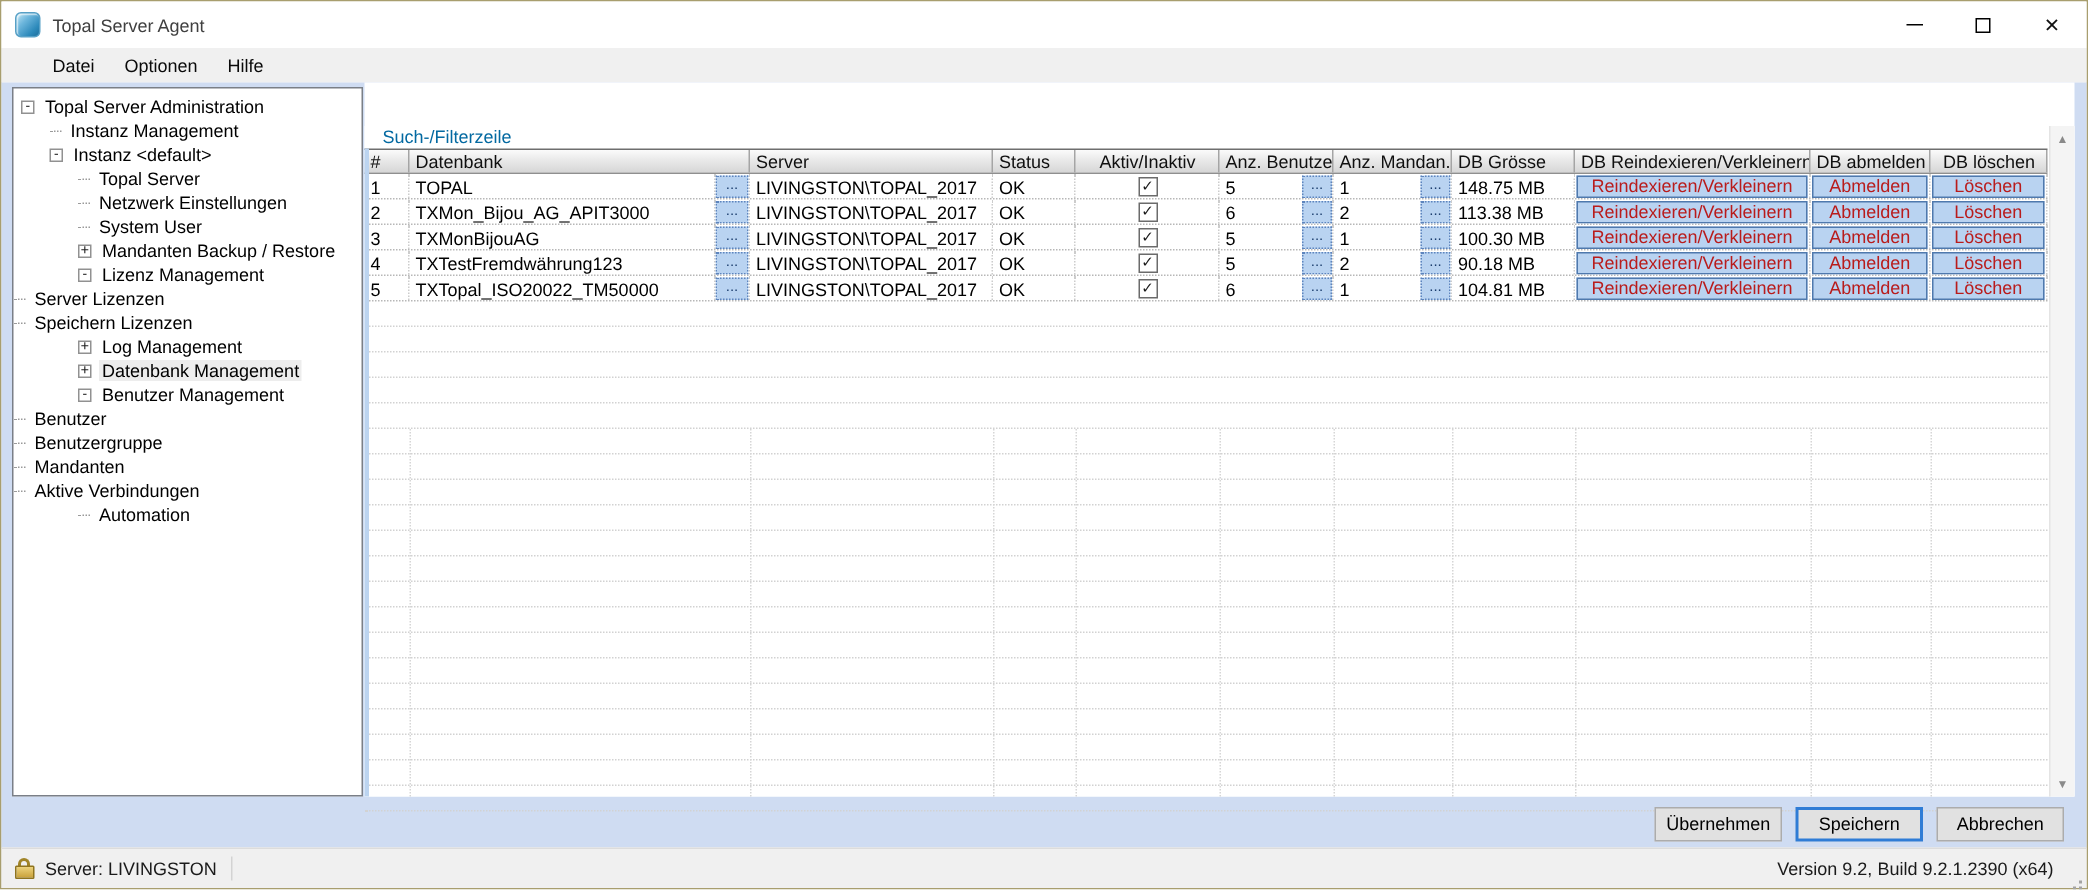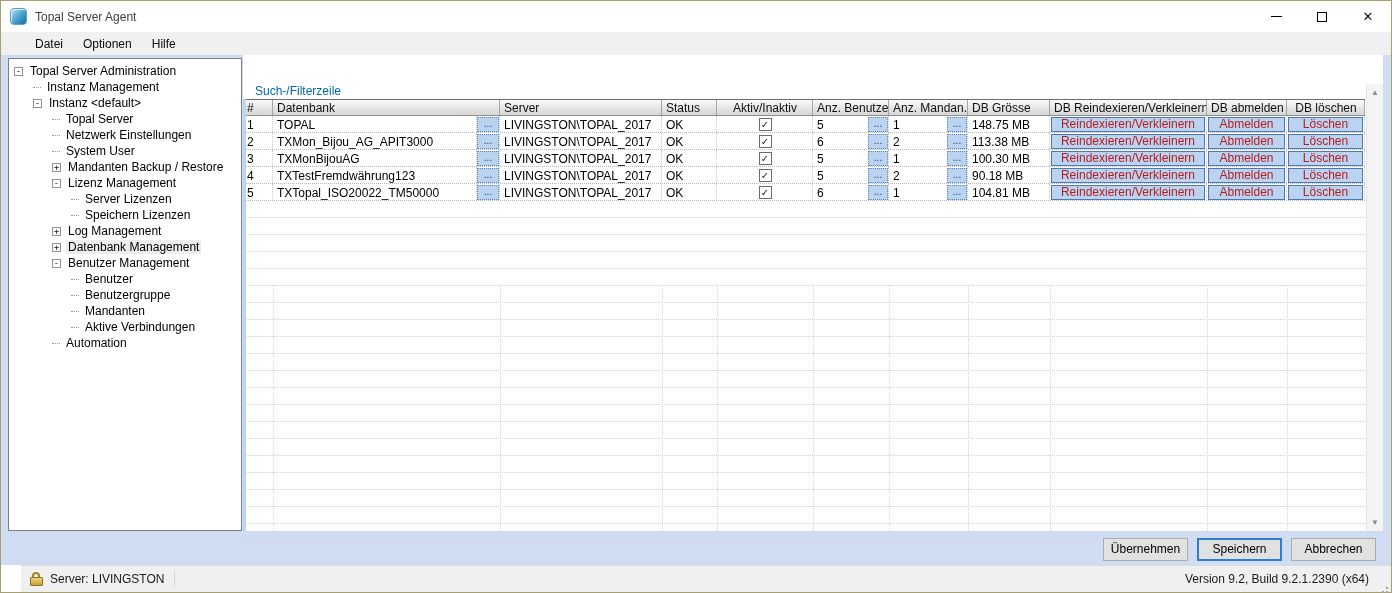--- a/index.html
+++ b/index.html
@@ -20,21 +20,21 @@
   .menu-item { font-size:12px; color:#0a0a0a; padding:3px 10px; }
 
   
   .content { position:relative; height:510px; background:#cfdcf2; flex:0 0 auto; }
 
   
   .tree-panel { position:absolute; left:7px; top:3px; width:234px; height:473px; background:#fff; border:1px solid #7a7f87; overflow:hidden; padding-top:4px; }
   .tree-item { height:16px; display:flex; align-items:center; font-size:12px; color:#000; white-space:nowrap; }
   .tree-item .exp { width:9px; height:9px; border:1px solid #919191; background:#fff; font-size:9px; line-height:7px; text-align:center; color:#222; flex:0 0 auto; margin-right:5px; font-family:"DejaVu Sans Mono", monospace; }
   .tree-item .dash { width:8px; height:0; border-top:1px dotted #9a9a9a; flex:0 0 auto; margin-right:4px; }
-  .lv0 { padding-left:5px; } .lv1 { padding-left:24px; } .lv2 { padding-left:43px; } .lv3 { padding-left:62px; }
+  .lv0 { padding-left:5px; } .lv1 { padding-left:24px; } .lv2 { padding-left:43px; } .lv3 { }
   .tree-label { padding:0 2px; }
   .tree-item.selected .tree-label { background:#ededed; }
 
   
   .main-panel { position:absolute; left:242px; top:0; width:1140px; height:476px; background:#fff; }
 
   
   .annotation-box { position:absolute; left:0px; top:-1px; width:220px; height:29px; border:2px solid #cf0b04; display:flex; align-items:center; background:#f4f4f4; z-index:5; }
   .tb-grip { width:0; height:16px; border-left:2px dotted #b5b5b5; margin:0 5px 0 4px; }
   .tb-btn { font-size:12px; color:#111; padding:4px 8px; display:flex; align-items:center; gap:5px; }
@@ -74,21 +74,21 @@
   .vscroll { position:absolute; right:0; top:0; width:17px; height:447px; background:#f4f4f4; border-left:1px solid #e4e4e4; }
   .sb-arrow { height:17px; display:flex; align-items:center; justify-content:center; font-size:8px; color:#8a8a8a; }
   .sb-bottom { position:absolute; bottom:0; width:100%; }
 
   
   .footer-buttons { position:absolute; right:15px; top:483px; display:flex; gap:9px; }
   .btn { width:85px; height:23px; background:#e1e1e1; border:1px solid #acacac; font-size:12px; color:#000; text-align:center; line-height:21px; }
   .btn.default { border:2px solid #2f7cd6; line-height:19px; }
 
   
-  .statusbar { height:27px; background:#f0f0f0; border-top:1px solid #dcdcdc; display:flex; align-items:center; padding:0 6px; flex:0 0 auto; position:relative;margin-left:20px; }
+  .statusbar { height:27px; background:#f0f0f0; border-top:1px solid #dcdcdc; display:flex; align-items:center; padding:0 6px; flex:0 0 auto; position:relative; }
   .lock-icon { width:13px; height:14px; position:relative; margin:0 7px 0 3px; }
   .lock-shackle { position:absolute; top:0; left:2px; width:8px; height:7px; border:2px solid #a08428; border-bottom:none; border-radius:4px 4px 0 0; }
   .lock-body { position:absolute; bottom:0; left:0; width:13px; height:9px; background:linear-gradient(#ecd27c,#c9a23b); border:1px solid #8f741f; border-radius:1px; }
   .status-text { font-size:12px; color:#1a1a1a; }
   .status-sep { width:0; height:16px; border-left:1px solid #d3d3d3; margin-left:10px; }
   .version-text { margin-left:auto; font-size:12px; color:#1a1a1a; padding-right:16px; }
   .resize-grip { position:absolute; right:3px; bottom:3px; width:2px; height:2px; background:#a3a3a3; box-shadow: -4px 4px 0 #a3a3a3, 0 4px 0 #a3a3a3, -8px 8px 0 #a3a3a3, -4px 8px 0 #a3a3a3, 0 8px 0 #a3a3a3; }
 </style>
 </head>
 <body>

